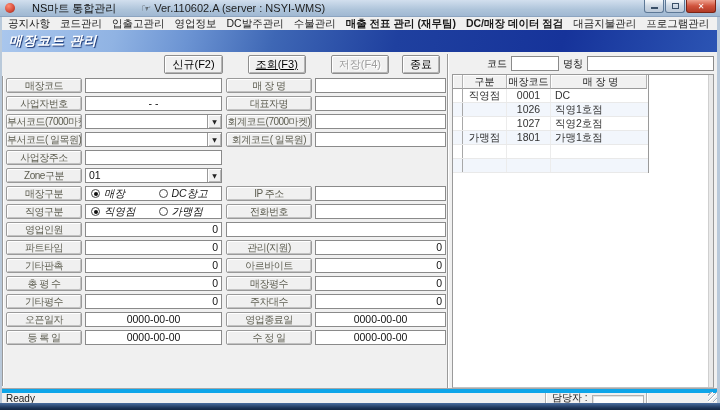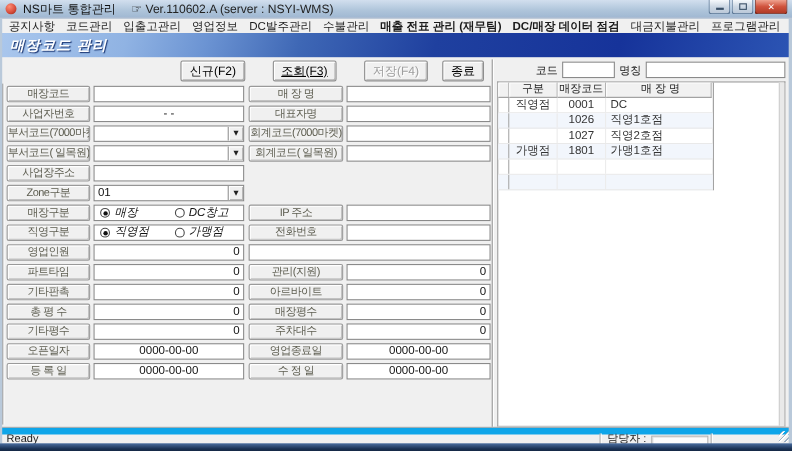--- a/index.html
+++ b/index.html
@@ -3,21 +3,21 @@
 <meta charset="utf-8">
 <style>
   * { margin:0; padding:0; box-sizing:border-box; }
   html,body { width:720px; height:410px; overflow:hidden; }
   body { font-family:"Liberation Sans", sans-serif; font-size:11px; background:#f0f0f0; }
   #win { position:relative; width:720px; height:410px; background:#f0f0f0; overflow:hidden; }
 
   
   #titlebar { position:absolute; left:0; top:0; width:720px; height:17px;
     background:linear-gradient(#d2dfee,#aec4da 60%,#a0b8d2); border-bottom:1px solid #8ca4c0;
-    display:flex; align-items:center; }
+    display:flex; align-items:center;gap:11px; }
   #app-icon { width:10px; height:10px; border-radius:50%; margin:0 6px 0 5px;
     background:radial-gradient(circle at 35% 30%, #ff8d75, #d94f3d 55%, #8f2417); }
   #win-title { font-size:11px; color:#111; }
   #win-version { font-size:11px; color:#222; margin-left:14px; }
   #win-controls { position:absolute; right:4px; top:0; display:flex; gap:1px; }
   .wbtn { height:13px; border:1px solid #5d7896; border-top:none; border-radius:0 0 3px 3px;
     background:linear-gradient(#f6f9fc,#cdd8e4 50%,#bac8d8); display:flex; align-items:center; justify-content:center; }
   .wbtn.min { width:20px; } .wbtn.max { width:20px; } 
   .wbtn.close { width:30px; background:linear-gradient(#efa28f,#d0533d 50%,#b03a26); border-color:#7c2415; color:#fff; font-size:8px; }
   .glyph-min { width:7px; height:2px; background:#3a5068; margin-top:4px; }
@@ -105,21 +105,21 @@
   .c0 { width:10px; flex-shrink:0; border-right:1px solid #a8a8a8; }
   .c1 { width:44px; flex-shrink:0; text-align:center; }
   .c2 { width:44px; flex-shrink:0; text-align:center; }
   .c3 { width:96px; flex-shrink:0; padding-left:4px; text-align:left; }
   .tbody .trow { border-bottom:1px solid #e9e9e9; }
   .tbody .trow.alt { background:#f2f6fc; }
   .tbody .c1, .tbody .c2 { border-right:1px solid #ececec; }
 
   
   #statusbar { position:absolute; left:0; top:389px; width:720px; height:14px; background:#f0f0f0;
-    border-top:6px solid #0ea5e9; box-shadow:0 -1px 0 #a8a8a8; display:flex; align-items:center; font-size:10px; color:#222; }
+    border-top:4px solid #0ea5e9; box-shadow:0 -1px 0 #a8a8a8; display:flex; align-items:center; font-size:10px; color:#222; }
   .sb-sep { width:1px; height:10px; background:#b0b0b0; box-shadow:1px 0 0 #fff; }
   #sb-ready { width:545px; padding-left:6px; }
   #sb-manager { width:100px; display:flex; align-items:flex-end; gap:4px; padding-left:6px; }
   #manager-box { width:52px; height:10px; background:#fcfcfc; border:1px solid #b0b0b0; box-shadow:inset 1px 1px 0 #e2e2e2; }
   #sb-rest { flex:1; height:100%; position:relative; }
   #grip { position:absolute; right:2px; bottom:1px; width:10px; height:10px;
     background:repeating-linear-gradient(135deg, transparent 0 2px, #9fb0c2 2px 3px, #fff 3px 4px); }
 </style>
 </head>
 <body>

